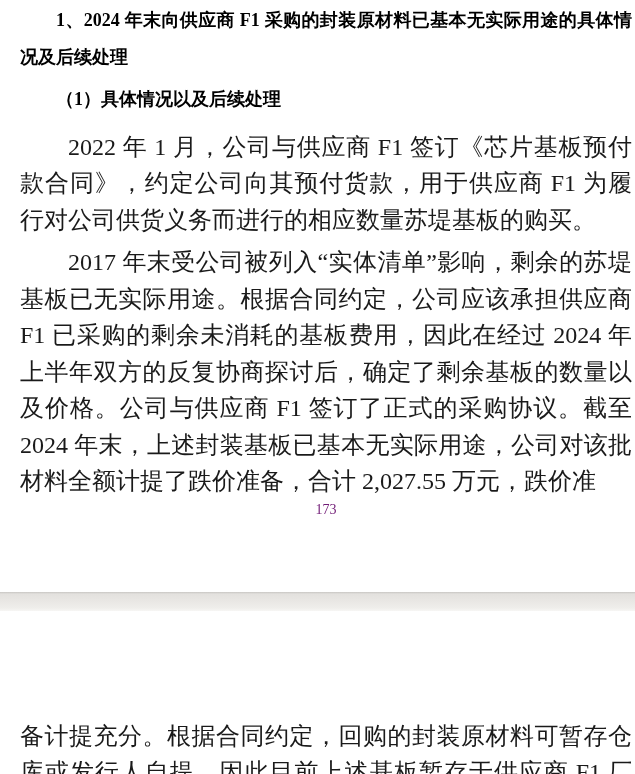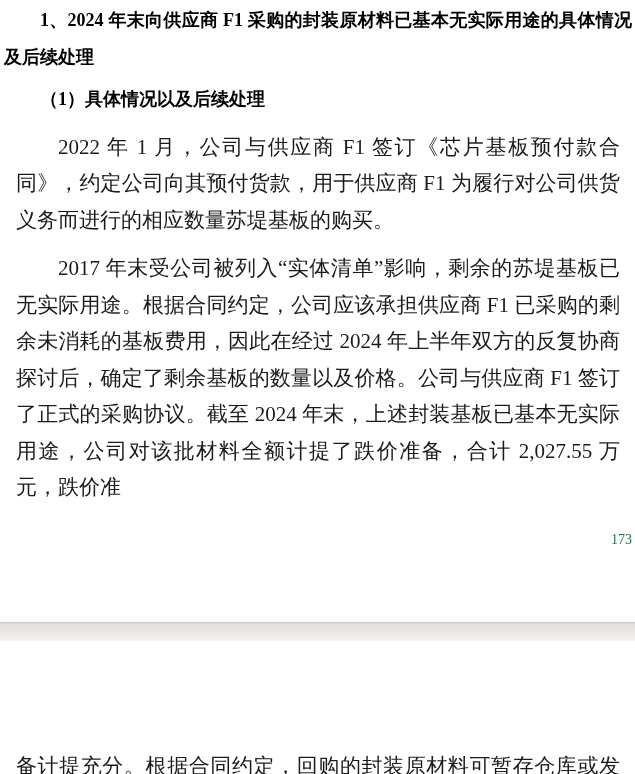--- a/index.html
+++ b/index.html
@@ -14,21 +14,21 @@
     font-family: "Liberation Serif", "DejaVu Serif", serif;
     color: #1a1a1a;
   }
   .doc-view {
     width: 635px;
     height: 774px;
     position: relative;
     background: #ffffff;
   }
   .page-content {
-    padding-left: 4px;
+    padding-left: 20px;
     padding-right: 3px;
   }
   .page-top {
     padding-top: 2px;
   }
   .section-heading {
     margin: 0;
     font-size: 18px;
     font-weight: bold;
     color: #000000;
@@ -38,35 +38,34 @@
   }
   .subsection-heading {
     margin: 6px 0 0 0;
     font-size: 18px;
     font-weight: bold;
     color: #000000;
     line-height: 36.5px;
     text-indent: 2em;
   }
   p.body-para {
-    margin: 12px;
-    font-size: 21px;
+    margin: 0;
+    font-size: 24px;
     line-height: 36.5px;
     text-align: justify;
     text-indent: 2em;
     color: #1a1a1a;
   }
   #para-1 { margin-top: 11px; }
   #para-2 { margin-top: 6px; }
   .page-number {
-    margin-top: 24px;
-    text-align: right;
+    text-align: center;
     font-size: 14px;
     line-height: 20px;
-    color: #15803d;
+    color: #701a75;
   }
   .page-separator {
     margin-top: 72px;
     height: 19px;
     width: 635px;
     background: linear-gradient(to bottom,
       #c8c6c3 0px,
       #e3e1de 2px,
       #e9e7e4 9px,
       #efeeeb 16px,

